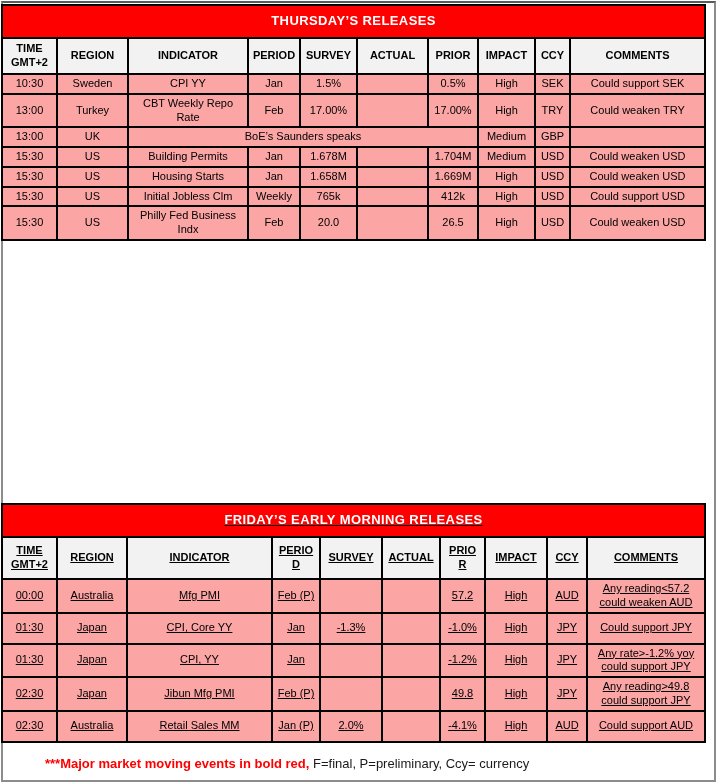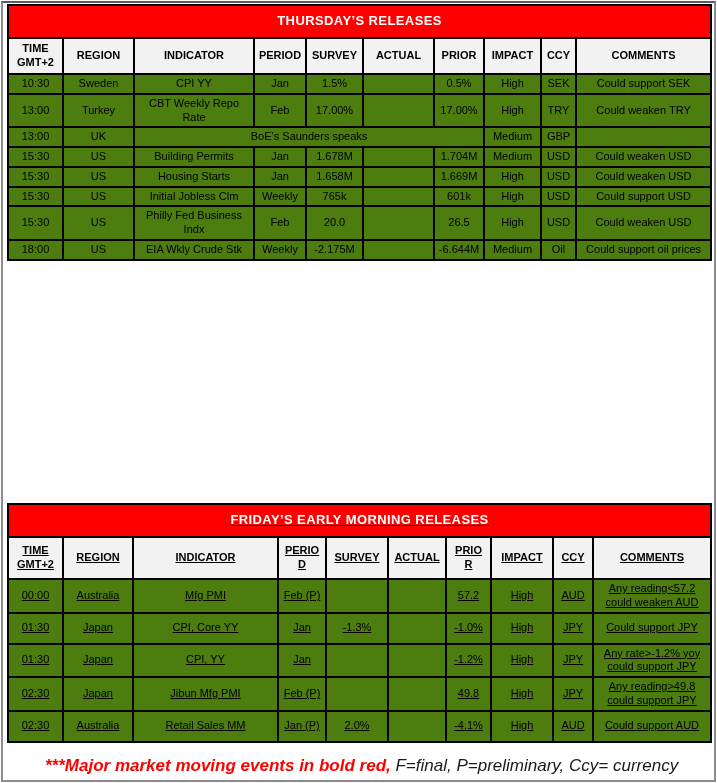--- a/index.html
+++ b/index.html
@@ -5,43 +5,43 @@
   html,body{margin:0;padding:0;}
   body{
     width:717px;height:783px;position:relative;background:#ffffff;
     font-family:"Liberation Sans",sans-serif;color:#000;overflow:hidden;
   }
   .frame{
     position:absolute;inset:1px;border:2px solid #8c8c8c;border-top-color:#5a5a5a;
     pointer-events:none;
   }
   table.releases{
-    position:absolute;left:7px;width:703px;border-collapse:collapse;
-    table-layout:fixed;background:#4d7c0f;
+    position:absolute;left:1px;width:703px;border-collapse:collapse;
+    table-layout:fixed;background:#fca5a5;
   }
   #t0{top:4px;}
   #t1{top:503px;text-decoration:underline;}
   td,th{
     border:2px solid #000;text-align:center;vertical-align:middle;
     font-size:11px;line-height:1.25;padding:2px 3px;color:#000;
     overflow:hidden;word-wrap:break-word;
   }
   td.title-cell{
     background:var(--accent-red,#f00);color:var(--title-text,#fff);
     font-weight:bold;font-size:13px;letter-spacing:.4px;height:27px;
   }
   th{
     background:var(--header-bg,#f2f2f2);font-weight:bold;white-space:pre-line;
   }
   #t0 thead th{height:30px;}
   #t1 thead th{height:36px;}
   #t0 tbody tr{height:18px;}
   #t1 tbody tr{height:31px;}
   .footnote{
-    position:absolute;left:45px;top:756px;font-size:17px;font-style:italic;
+    position:absolute;left:45px;top:756px;font-size:13px;
     white-space:nowrap;
   }
   .footnote .hot{color:var(--accent-red,#f00);font-weight:bold;}
   .footnote .rest{color:#1a1a1a;}
 </style>
 </head>
 <body>
 
 <div class="frame"></div>
 
@@ -133,48 +133,36 @@
         <td>USD</td>
         <td>Could weaken USD</td>
       </tr>
       <tr>
         <td>15:30</td>
         <td>US</td>
         <td>Initial Jobless Clm</td>
         <td>Weekly</td>
         <td>765k</td>
         <td></td>
-        <td>601k</td>
+        <td>412k</td>
         <td>High</td>
         <td>USD</td>
         <td>Could support USD</td>
       </tr>
       <tr>
         <td>15:30</td>
         <td>US</td>
         <td>Philly Fed Business Indx</td>
         <td>Feb</td>
         <td>20.0</td>
         <td></td>
         <td>26.5</td>
         <td>High</td>
         <td>USD</td>
         <td>Could weaken USD</td>
-      </tr>
-      <tr>
-        <td>18:00</td>
-        <td>US</td>
-        <td>EIA Wkly Crude Stk</td>
-        <td>Weekly</td>
-        <td>-2.175M</td>
-        <td></td>
-        <td>-6.644M</td>
-        <td>Medium</td>
-        <td>Oil</td>
-        <td>Could support oil prices</td>
       </tr>
     </tbody>
 </table>
 
 <table class="releases" id="t1">
   <colgroup>
     <col style="width:55px">
       <col style="width:70px">
       <col style="width:145px">
     <col style="width:48px">

